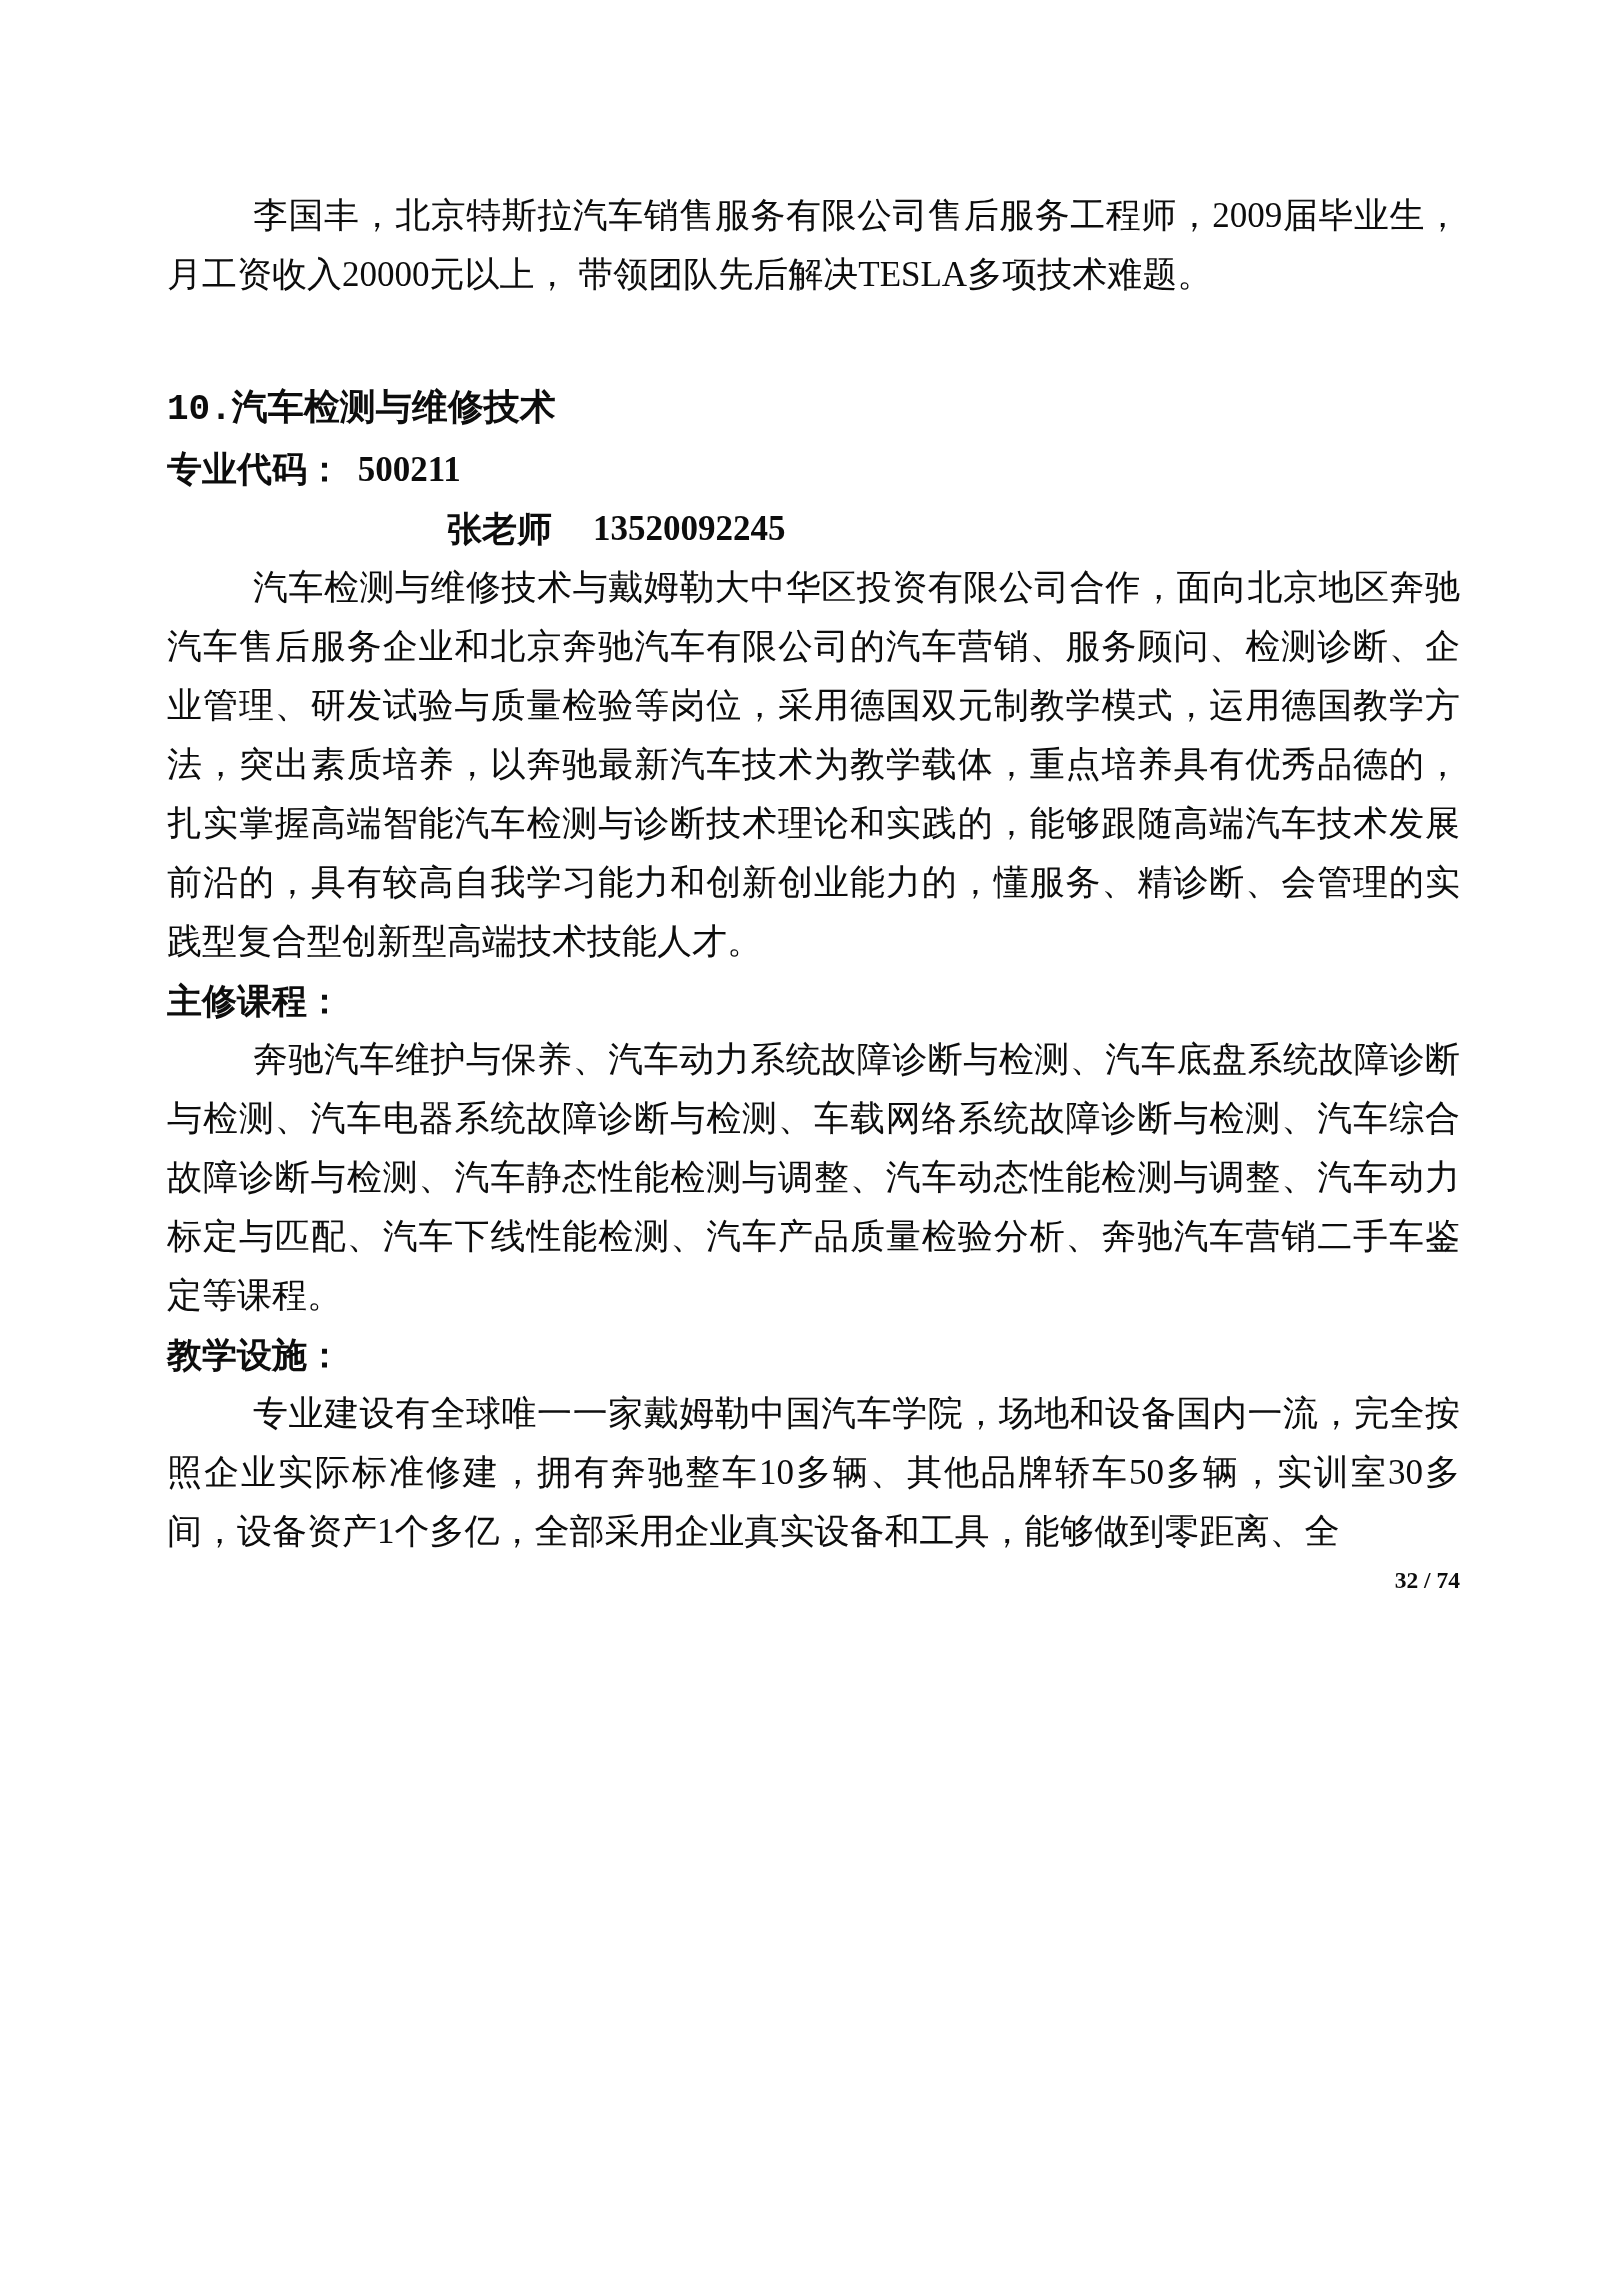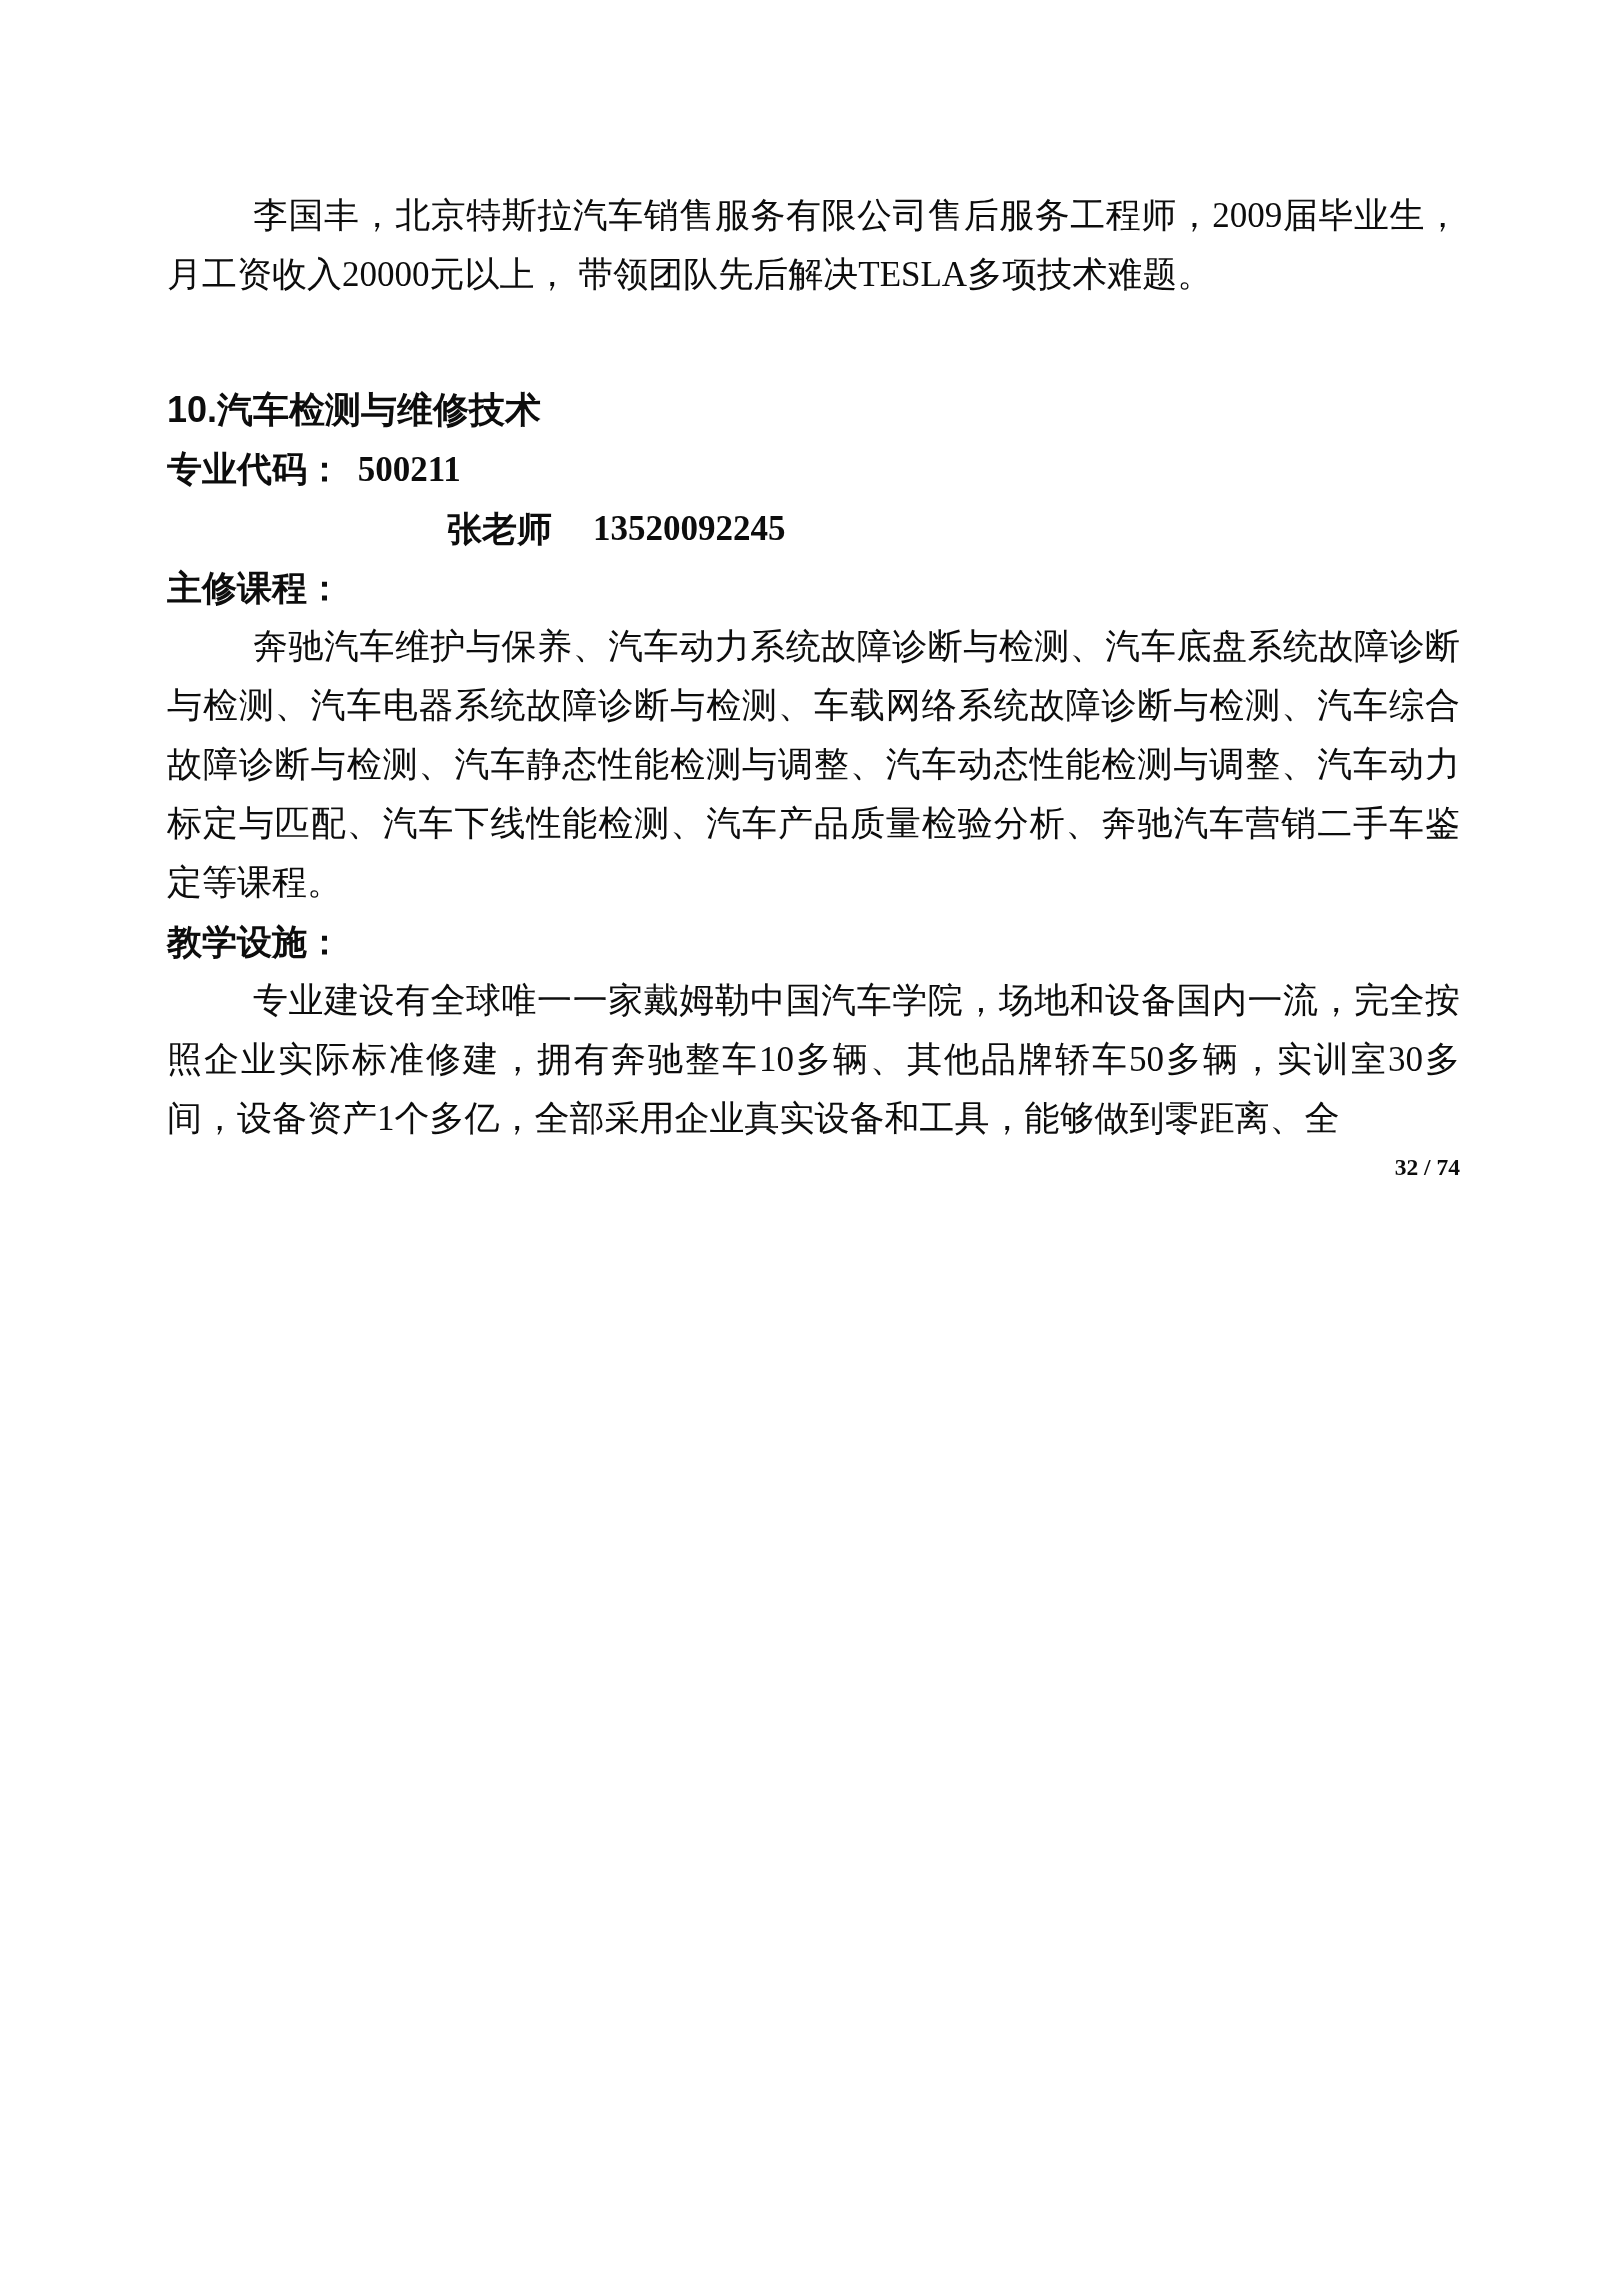--- a/index.html
+++ b/index.html
@@ -17,21 +17,21 @@
     overflow: hidden;
   }
   .body-para {
     margin: 0;
     text-align: justify;
     text-indent: 86px;
     word-break: break-all;
   }
   .program-heading {
     margin: 76px 0 0 0;
-    font-family: Liberation Sans, sans-serif;
+    font-family: Liberation Mono, monospace;
     font-weight: bold;
     font-size: 36px;
     line-height: 59px;
   }
   .kv-line { line-height: 59px; white-space: nowrap; }
   .kv-label {
     font-family: "Liberation Sans", "DejaVu Sans", sans-serif;
     font-weight: bold;
   }
   .kv-value {
@@ -86,20 +86,21 @@
   </div>
 
 
   <div class="contact-row">
     <span class="contact-label-col"></span>
     <span class="contact-name">张老师</span>
     <span class="contact-phone">13520092245</span>
   </div>
 
   <div>
+    <p class="body-para">汽车检测与维修技术与戴姆勒大中华区投资有限公司合作，面向北京地区奔驰汽车售后服务企业和北京奔驰汽车有限公司的汽车营销、服务顾问、检测诊断、企业管理、研发试验与质量检验等岗位，采用德国双元制教学模式，运用德国教学方法，突出素质培养，以奔驰最新汽车技术为教学载体，重点培养具有优秀品德的，扎实掌握高端智能汽车检测与诊断技术理论和实践的，能够跟随高端汽车技术发展前沿的，具有较高自我学习能力和创新创业能力的，懂服务、精诊断、会管理的实践型复合型创新型高端技术技能人才。</p>
   </div>
 
   <div>
     <h3 class="section-title">主修课程：</h3>
     <p class="body-para">奔驰汽车维护与保养、汽车动力系统故障诊断与检测、汽车底盘系统故障诊断与检测、汽车电器系统故障诊断与检测、车载网络系统故障诊断与检测、汽车综合故障诊断与检测、汽车静态性能检测与调整、汽车动态性能检测与调整、汽车动力标定与匹配、汽车下线性能检测、汽车产品质量检验分析、奔驰汽车营销二手车鉴定等课程。</p>
   </div>
 
   <div>
   </div>
 

